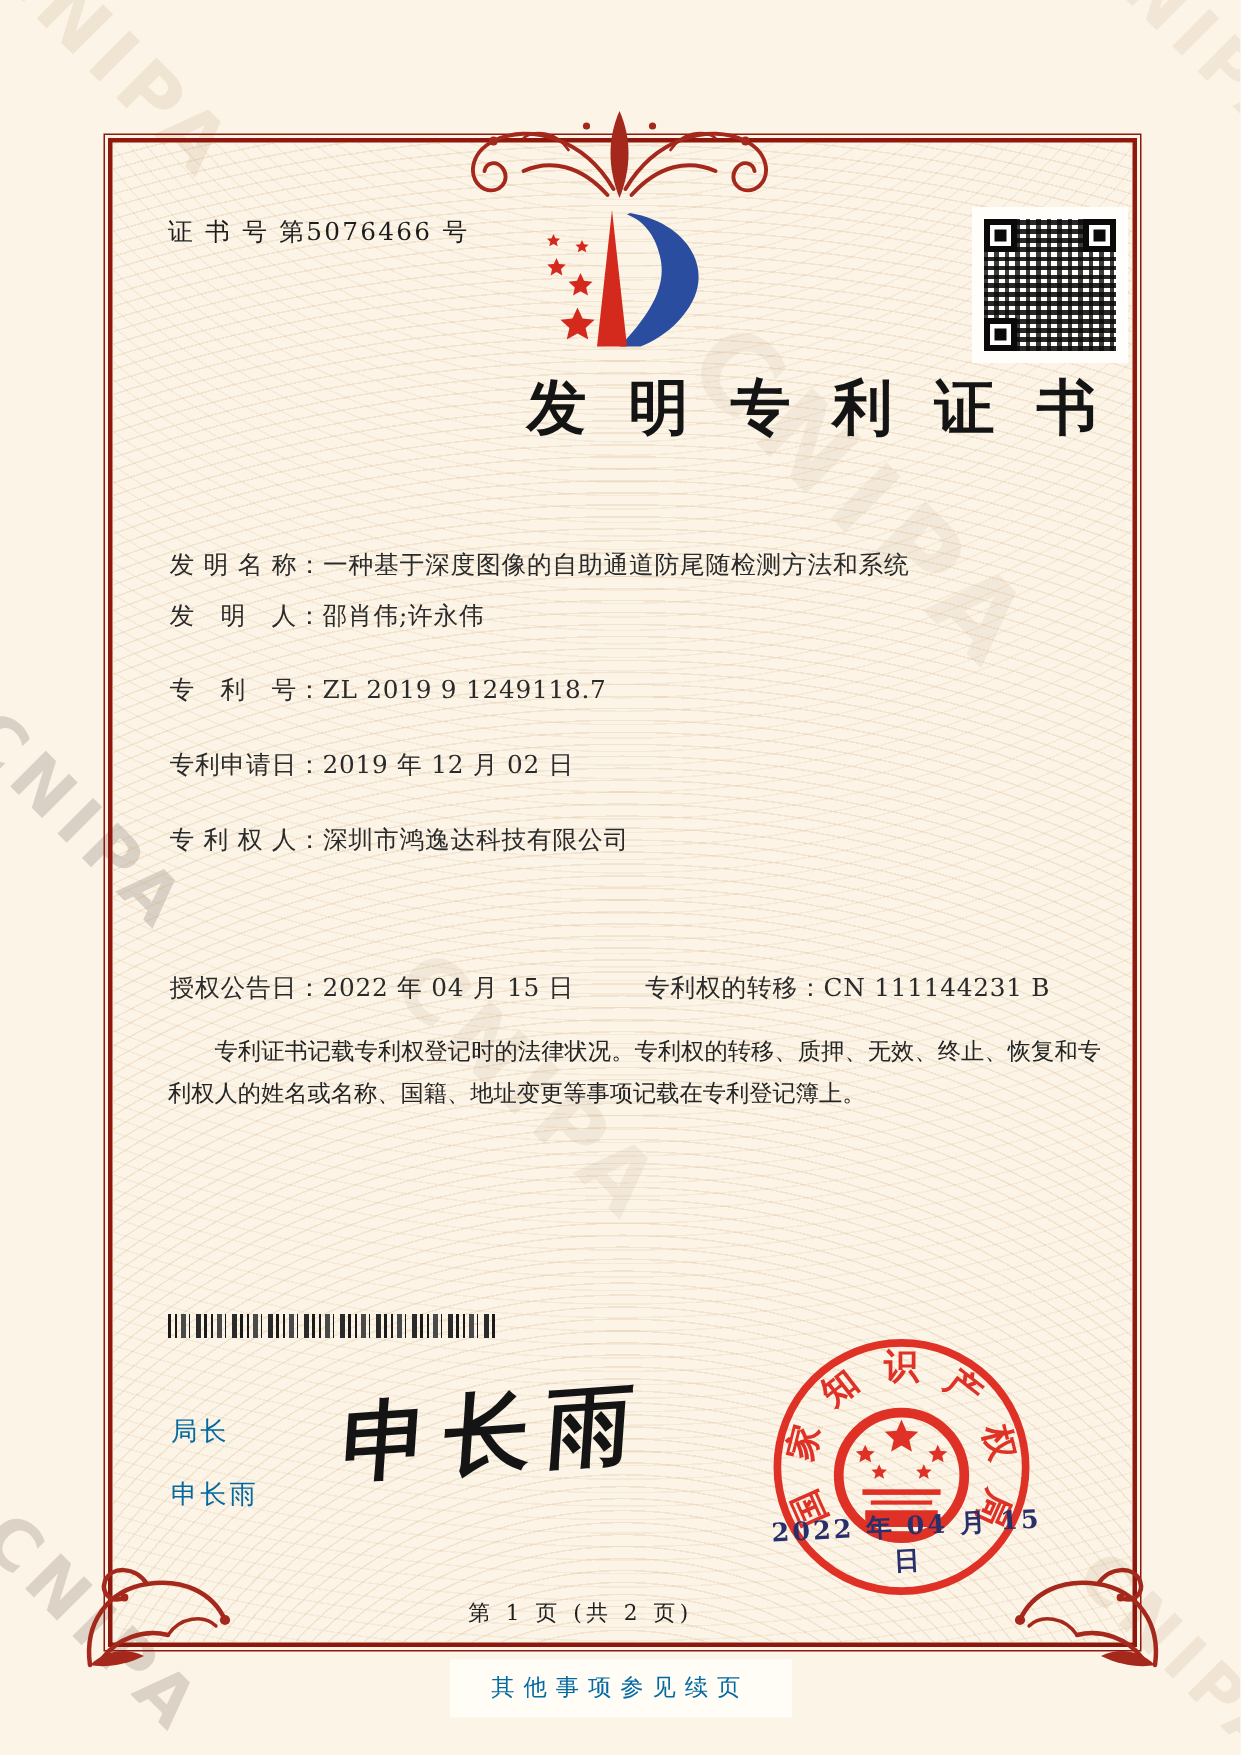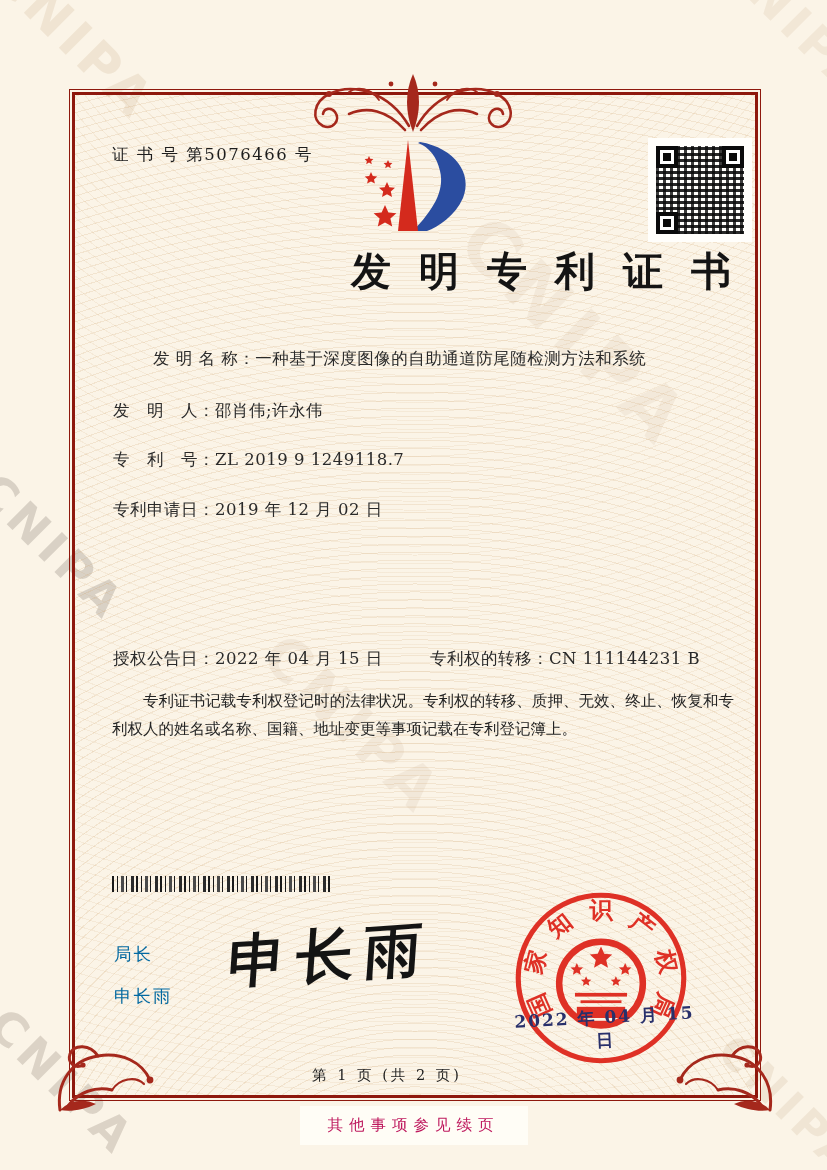--- a/index.html
+++ b/index.html
@@ -42,21 +42,21 @@
   .qr-m1{left:0;top:0;} .qr-m2{right:0;top:0;} .qr-m3{left:0;bottom:0;}
 
   .title{position:absolute;left:69px;top:244px;width:690px;text-align:right;
          font-size:40px;font-weight:bold;color:#141414;letter-spacing:28px;text-indent:28px;}
 
   
   .field{position:absolute;left:113px;display:flex;align-items:baseline;
          font-size:16.5px;color:#2a2a2a;}
   .field .lbl{white-space:pre;flex:0 0 auto;letter-spacing:.5px;}
   .field .val{letter-spacing:.5px;}
-  .f0{top:348px;margin-left:40px;} .f1{top:400px;} .f2{top:449px;} .f3{top:499px;} .f4{top:549px;}
+  .f0{top:366px;} .f1{top:400px;} .f2{top:449px;} .f3{top:499px;} .f4{top:549px;}
   .f5{top:596px;} .f5 .val{max-width:522px;line-height:1.6;}
   .f6{top:648px;} .f7{top:648px;left:430px;}
 
   
   .body-text{position:absolute;left:112px;top:688px;width:622px;
       font-size:15.5px;line-height:1.78;color:#242424;text-align:justify;}
   .body-text p{margin:0;text-indent:2em;}
 
   
   .barcode{position:absolute;left:112px;top:876px;width:218px;height:16px;
@@ -86,21 +86,21 @@
   
   .crest{position:absolute;left:283px;top:62px;}
   .flourish{position:absolute;top:1034px;}
   .flourish-left{left:50px;}
   .flourish-right{left:662px;transform:scaleX(-1);}
 
   
   .page-info{position:absolute;left:69px;top:1066px;width:636px;text-align:center;
       font-size:14.5px;color:#1e1e1e;letter-spacing:3px;}
   .continuation{position:absolute;left:50%;top:1106px;transform:translateX(-50%);
-      background:#fffdf6;padding:9px 28px;font-size:15.5px;color:#be185d;letter-spacing:6px;}
+      background:#fffdf6;padding:9px 28px;font-size:15.5px;color:#0369a1;letter-spacing:6px;}
 </style>
 </head>
 <body>
 
 <div class="page">
 
   <span class="wm wm1">CNIPA</span>
   <span class="wm wm2">CNIPA</span>
   <span class="wm wm3">CNIPA</span>
   <span class="wm wm4">CNIPA</span>
@@ -191,20 +191,24 @@
     <span class="lbl">发　明　人：</span>
     <span class="val">邵肖伟;许永伟</span>
   </div>
   <div class="field f2">
     <span class="lbl">专　利　号：</span>
     <span class="val">ZL 2019 9 1249118.7</span>
   </div>
   <div class="field f3">
     <span class="lbl">专利申请日：</span>
     <span class="val">2019 年 12 月 02 日</span>
+  </div>
+  <div class="field f4">
+    <span class="lbl">专 利 权 人：</span>
+    <span class="val">深圳市鸿逸达科技有限公司</span>
   </div>
   <div class="field f6">
     <span class="lbl">授权公告日：</span>
     <span class="val">2022 年 04 月 15 日</span>
   </div>
   <div class="field f7">
     <span class="lbl">专利权的转移：</span>
     <span class="val">CN 111144231 B</span>
   </div>
 

